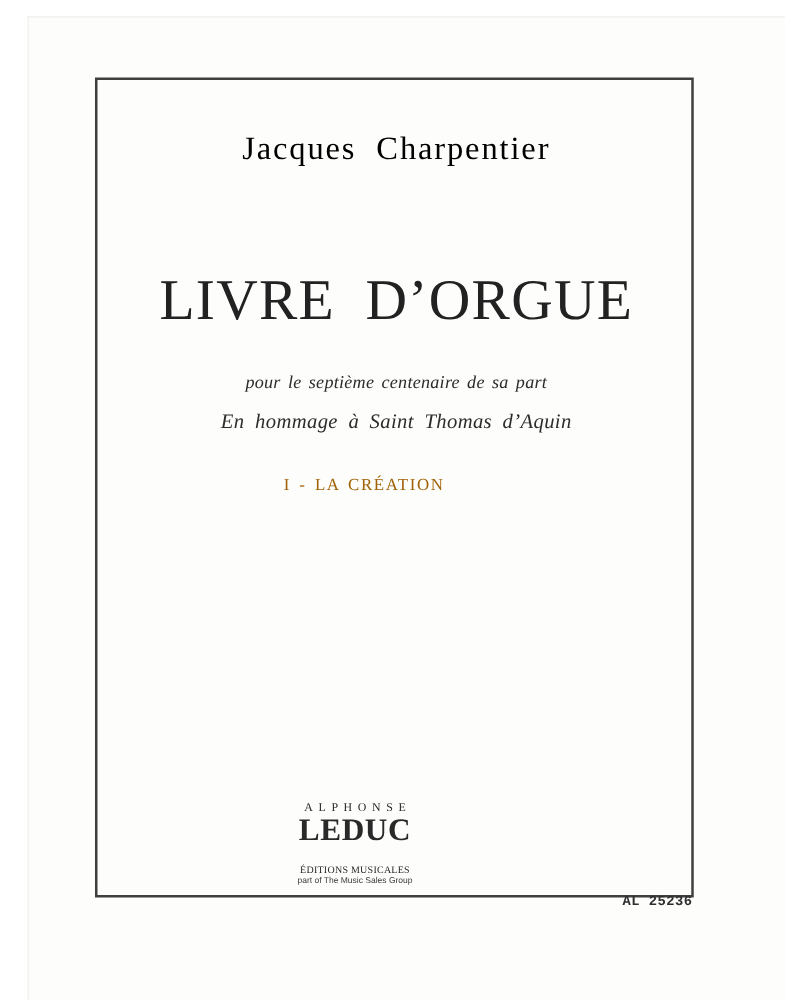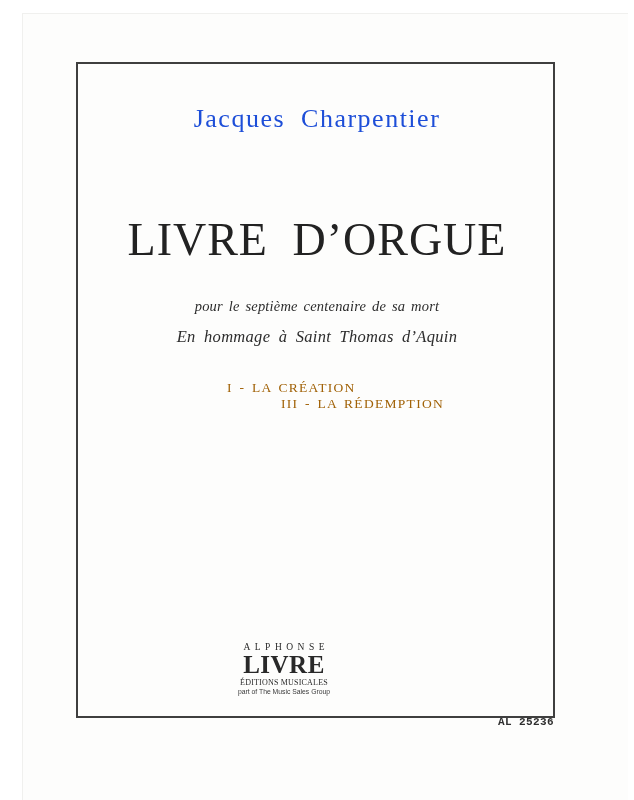--- a/index.html
+++ b/index.html
@@ -36,21 +36,21 @@
   }
   .composer {
     position: absolute;
     left: 0;
     top: 104px;
     width: 634px;
     text-align: center;
     font-size: 26px;
     letter-spacing: 1.5px;
     word-spacing: 8px;
-    color: #1d4ed8;
+    color: #000000;
   }
   .title {
     position: absolute;
     left: 0;
     top: 213px;
     width: 634px;
     text-align: center;
     font-size: 46px;
     letter-spacing: 1px;
     word-spacing: 12px;
@@ -115,21 +115,21 @@
     font-size: 25px;
     font-weight: bold;
     letter-spacing: 0.5px;
     line-height: 23px;
     margin-top: 1px;
   }
   .publisher-subtitle {
     font-size: 8px;
     letter-spacing: 0.2px;
     line-height: 9px;
-    margin-top: 2px;
+    margin-top: 15px;
   }
   .publisher-group {
     font-family: "Liberation Sans", sans-serif;
     font-size: 6.8px;
     line-height: 8px;
     margin-top: 1px;
     color: #3a3a3a;
   }
   .plate-number {
     position: absolute;
@@ -148,27 +148,26 @@
 <div class="scan-page"></div>
 
 <div class="frame"></div>
 
 <div class="composer">Jacques Charpentier</div>
 
 <div class="title">LIVRE D’ORGUE</div>
 
 <div class="dedication-1">En hommage à Saint Thomas d’Aquin</div>
 
-<div class="dedication-2">pour le septième centenaire de sa mort</div>
+<div class="dedication-2">pour le septième centenaire de sa part</div>
 
 <div class="movements">
   <div class="movement-1">I - LA CRÉATION</div>
-  <div class="movement-3">III - LA RÉDEMPTION</div>
 </div>
 
 <div class="publisher-logo">
   <div class="publisher-top">ALPHONSE</div>
-  <div class="publisher-main">LIVRE</div>
+  <div class="publisher-main">LEDUC</div>
   <div class="publisher-subtitle">ÉDITIONS MUSICALES</div>
   <div class="publisher-group">part of The Music Sales Group</div>
 </div>
 
 <div class="plate-number">AL 25236</div>
 
 </body></html>

